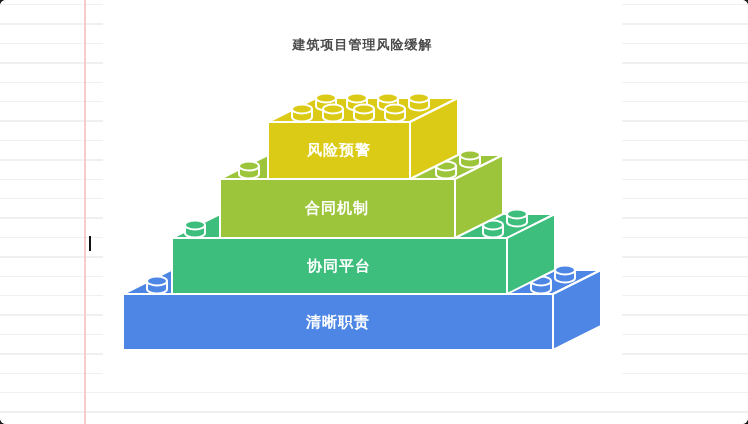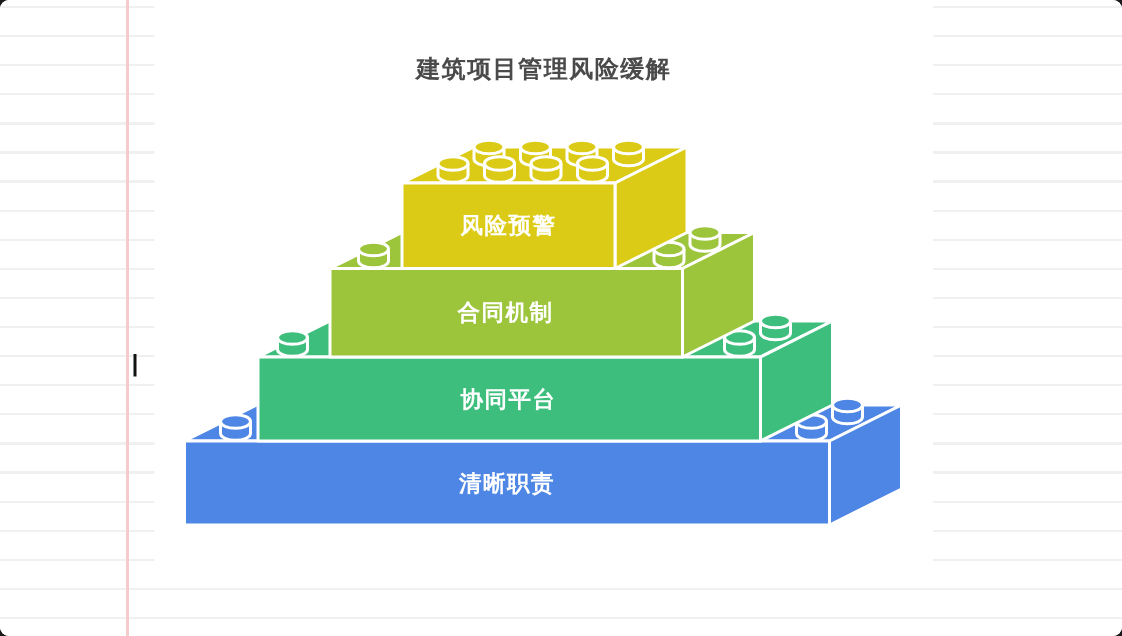--- a/index.html
+++ b/index.html
@@ -30,21 +30,21 @@
   }
   .ruler-line{
     position:absolute;
     left:84px;top:0;width:1.5px;height:424px;
     background:#f6cbcb;
   }
   .page-title{
     position:absolute;
     left:103px;top:36px;width:519px;
     text-align:center;
-    font-size:16px;font-weight:bold;
+    font-size:13px;font-weight:bold;
     color:#4a4a4a;
     letter-spacing:1px;
   }
   .diagram{
     position:absolute;left:0;top:0;
   }
   .diagram path, .diagram ellipse{
     stroke:#ffffff;stroke-width:2;
     stroke-linejoin:round;
   }

